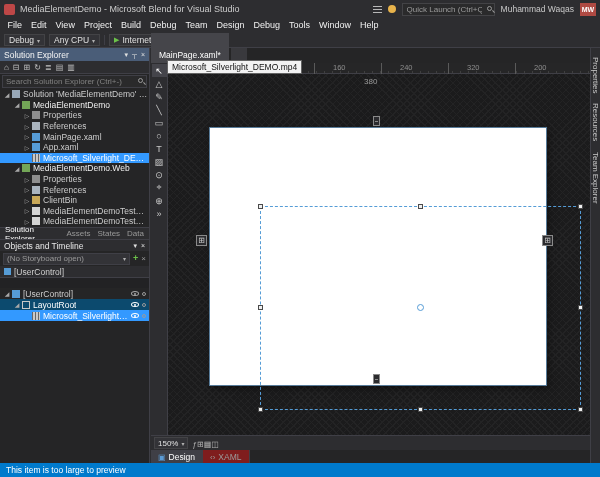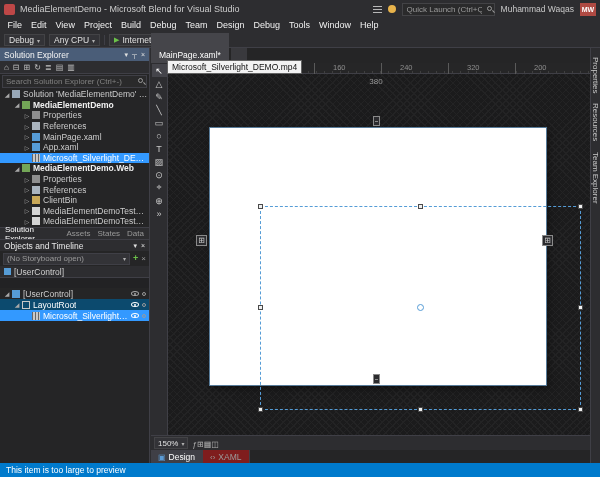--- a/index.html
+++ b/index.html
@@ -55,21 +55,21 @@
   .se-tb-ico{font-size:8px;color:#C0C0C0;line-height:13px}
   .se-search{height:15px;padding:1px 2px;flex:none;position:relative}
   .se-input{width:100%;height:13px;background:#2A2A2B;border:1px solid #3F3F46;color:#808080;font-size:8px;
             font-family:"Liberation Sans",sans-serif;padding:0 12px 0 3px;outline:none}
   .se-input::placeholder{color:#808080}
   .se-search .mag{right:6px;top:4px}
   .se-tree{height:138px;overflow:hidden;flex:none}
   .se-row{display:flex;align-items:center;height:10.6px;padding-left:calc(3px + var(--ind,0)*10px);
           font-size:8.5px;color:#CCCCCC;white-space:nowrap;overflow:hidden}
   .se-row[data-selected="active"]{background:#3399FF;color:#fff}
-  .se-row[data-bold="true"] .lbl{font-weight:bold;color:#F0F0F0}
+  .se-row[data-bold="true"] .lbl{font-weight:normal;color:#F0F0F0}
   .expander{width:8px;flex:none;font-size:6px;color:#A8A8A8;text-align:center}
   .se-row[data-expander="collapsed"] .expander::before,.ot-row[data-expander="collapsed"] .expander::before{content:"▷"}
   .se-row[data-expander="expanded"] .expander::before,.ot-row[data-expander="expanded"] .expander::before{content:"◢"}
   .ico{width:8px;height:8px;margin:0 3px 0 1px;flex:none;background:#9E9E9E}
   [data-icon="solution"] .ico{background:#97A7B7}
   [data-icon="project"] .ico{background:#73A657}
   [data-icon="properties"] .ico{background:#8E8E8E}
   [data-icon="references"] .ico{background:#AAB4BE}
   [data-icon="xaml"] .ico,[data-icon="usercontrol"] .ico{background:#569CD6}
   [data-icon="media"] .ico{background:repeating-linear-gradient(90deg,#666 0 1.5px,#C9C9C9 1.5px 3px)}
@@ -118,21 +118,21 @@
   .tool{width:15px;height:13px;font-size:9px;color:#C8C8C8;display:flex;align-items:center;justify-content:center}
   .tool[data-name="selection-tool"]{background:#44444A;color:#fff}
   .canvas{position:absolute;left:17px;top:0;right:0;bottom:0;overflow:hidden;background-color:#1B1B1C;
           background-image:repeating-linear-gradient(45deg,#232324 0 1px,transparent 1px 5px),
                            repeating-linear-gradient(135deg,#232324 0 1px,transparent 1px 5px)}
   .ruler{position:absolute;left:0;top:0;right:0;height:11px;background:#262627;border-bottom:1px solid #3F3F46;
          background-image:repeating-linear-gradient(90deg,#3F3F3F 0 1px,transparent 1px 8px);
          background-size:100% 3px;background-repeat:no-repeat;background-position:12px 8px}
   .tick{position:absolute;top:0;height:11px;left:calc(12px + var(--i)*67px);border-left:1px solid #5A5A5A;
         padding-left:18px;font-size:7.5px;color:#8E8E8E;line-height:10px}
-  .width-label{position:absolute;left:196px;top:14px;width:24px;text-align:center;font-size:8px;color:#9A9A9A}
+  .width-label{position:absolute;left:196px;top:14px;width:24px;font-size:8px;color:#9A9A9A}
   .artboard{position:absolute;left:42px;top:65px;width:336px;height:257px;background:#FFFFFF;
             box-shadow:0 0 0 1px rgba(95,135,168,.9),2px 3px 8px rgba(0,0,0,.5)}
   .sel{position:absolute;left:50px;top:78px;width:321px;height:204px;border:1px dashed #559CD6}
   .h{position:absolute;width:5px;height:5px;background:#F0F0F0;border:1px solid #4A4A4A;z-index:5}
   .h-nw{left:-3px;top:-3px}.h-n{left:calc(50% - 3px);top:-3px}.h-ne{right:-3px;top:-3px}
   .h-w{left:-3px;top:calc(50% - 3px)}.h-e{right:-3px;top:calc(50% - 3px)}
   .h-sw{left:-3px;bottom:-3px}.h-s{left:calc(50% - 3px);bottom:-3px}.h-se{right:-3px;bottom:-3px}
   .center-dot{position:absolute;left:calc(50% - 4px);top:calc(50% - 4px);width:7px;height:7px;
               border:1px solid #559CD6;border-radius:50%;background:#fff}
   .anchor{position:absolute;width:11px;height:11px;background:#2B2B2E;border:1px solid #8A8A8A;color:#C8C8C8;

